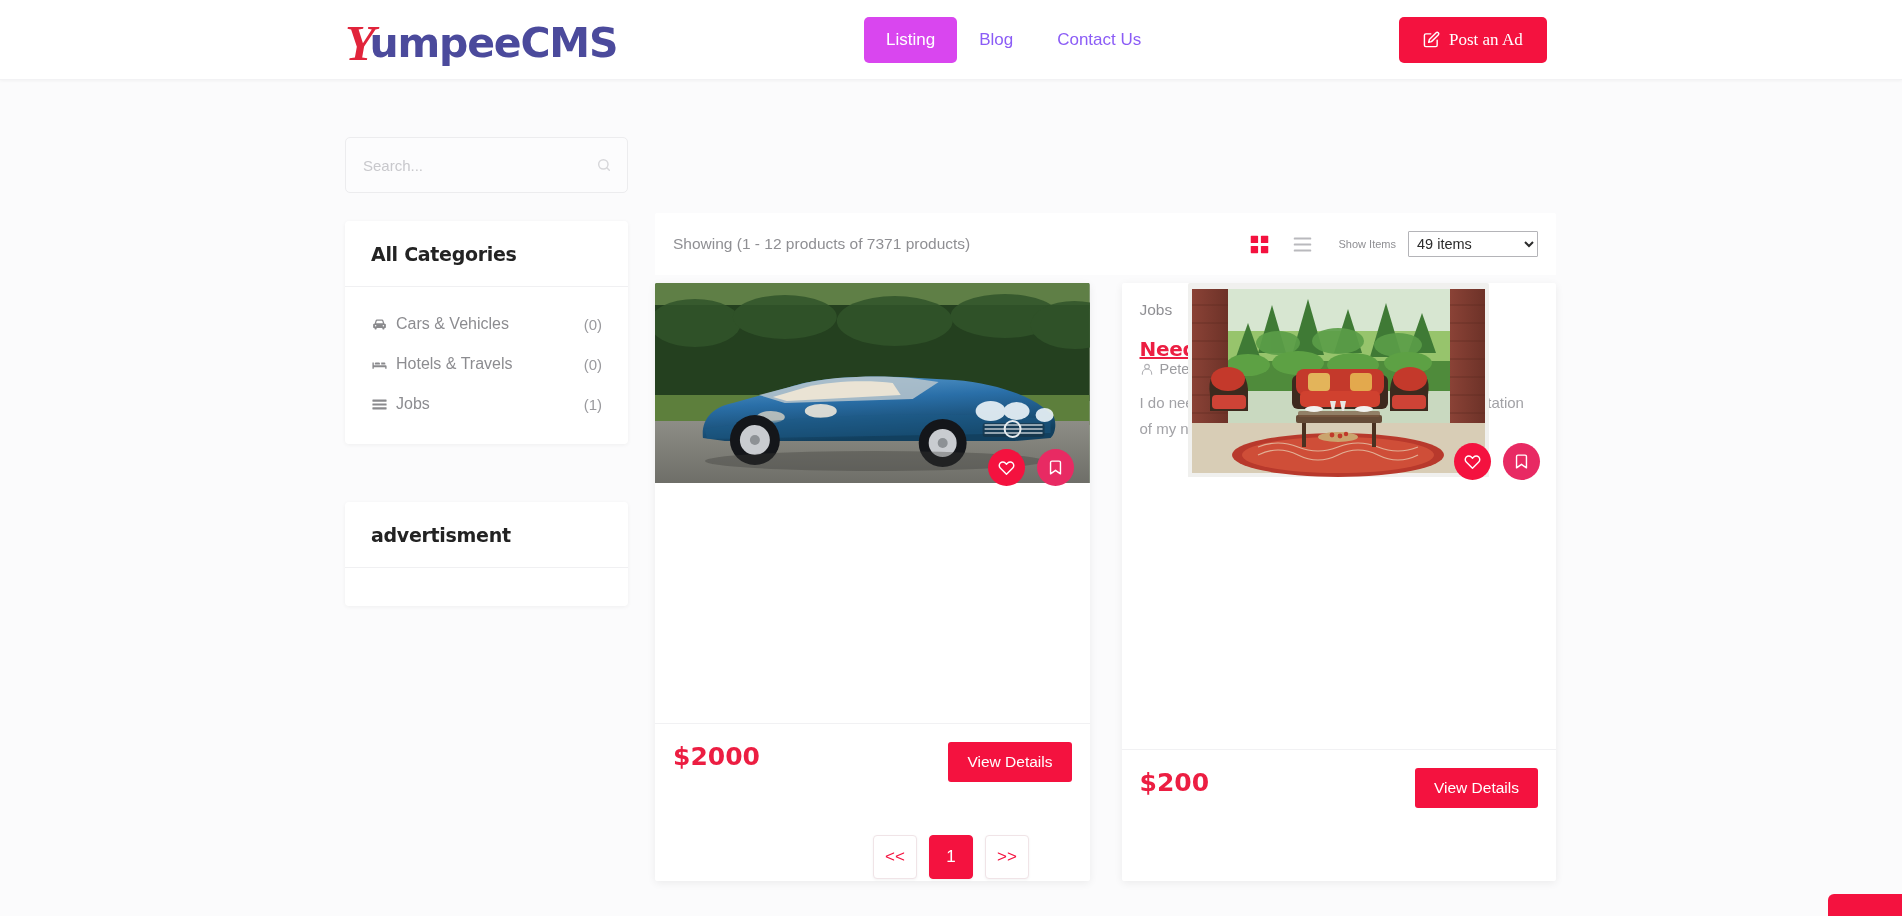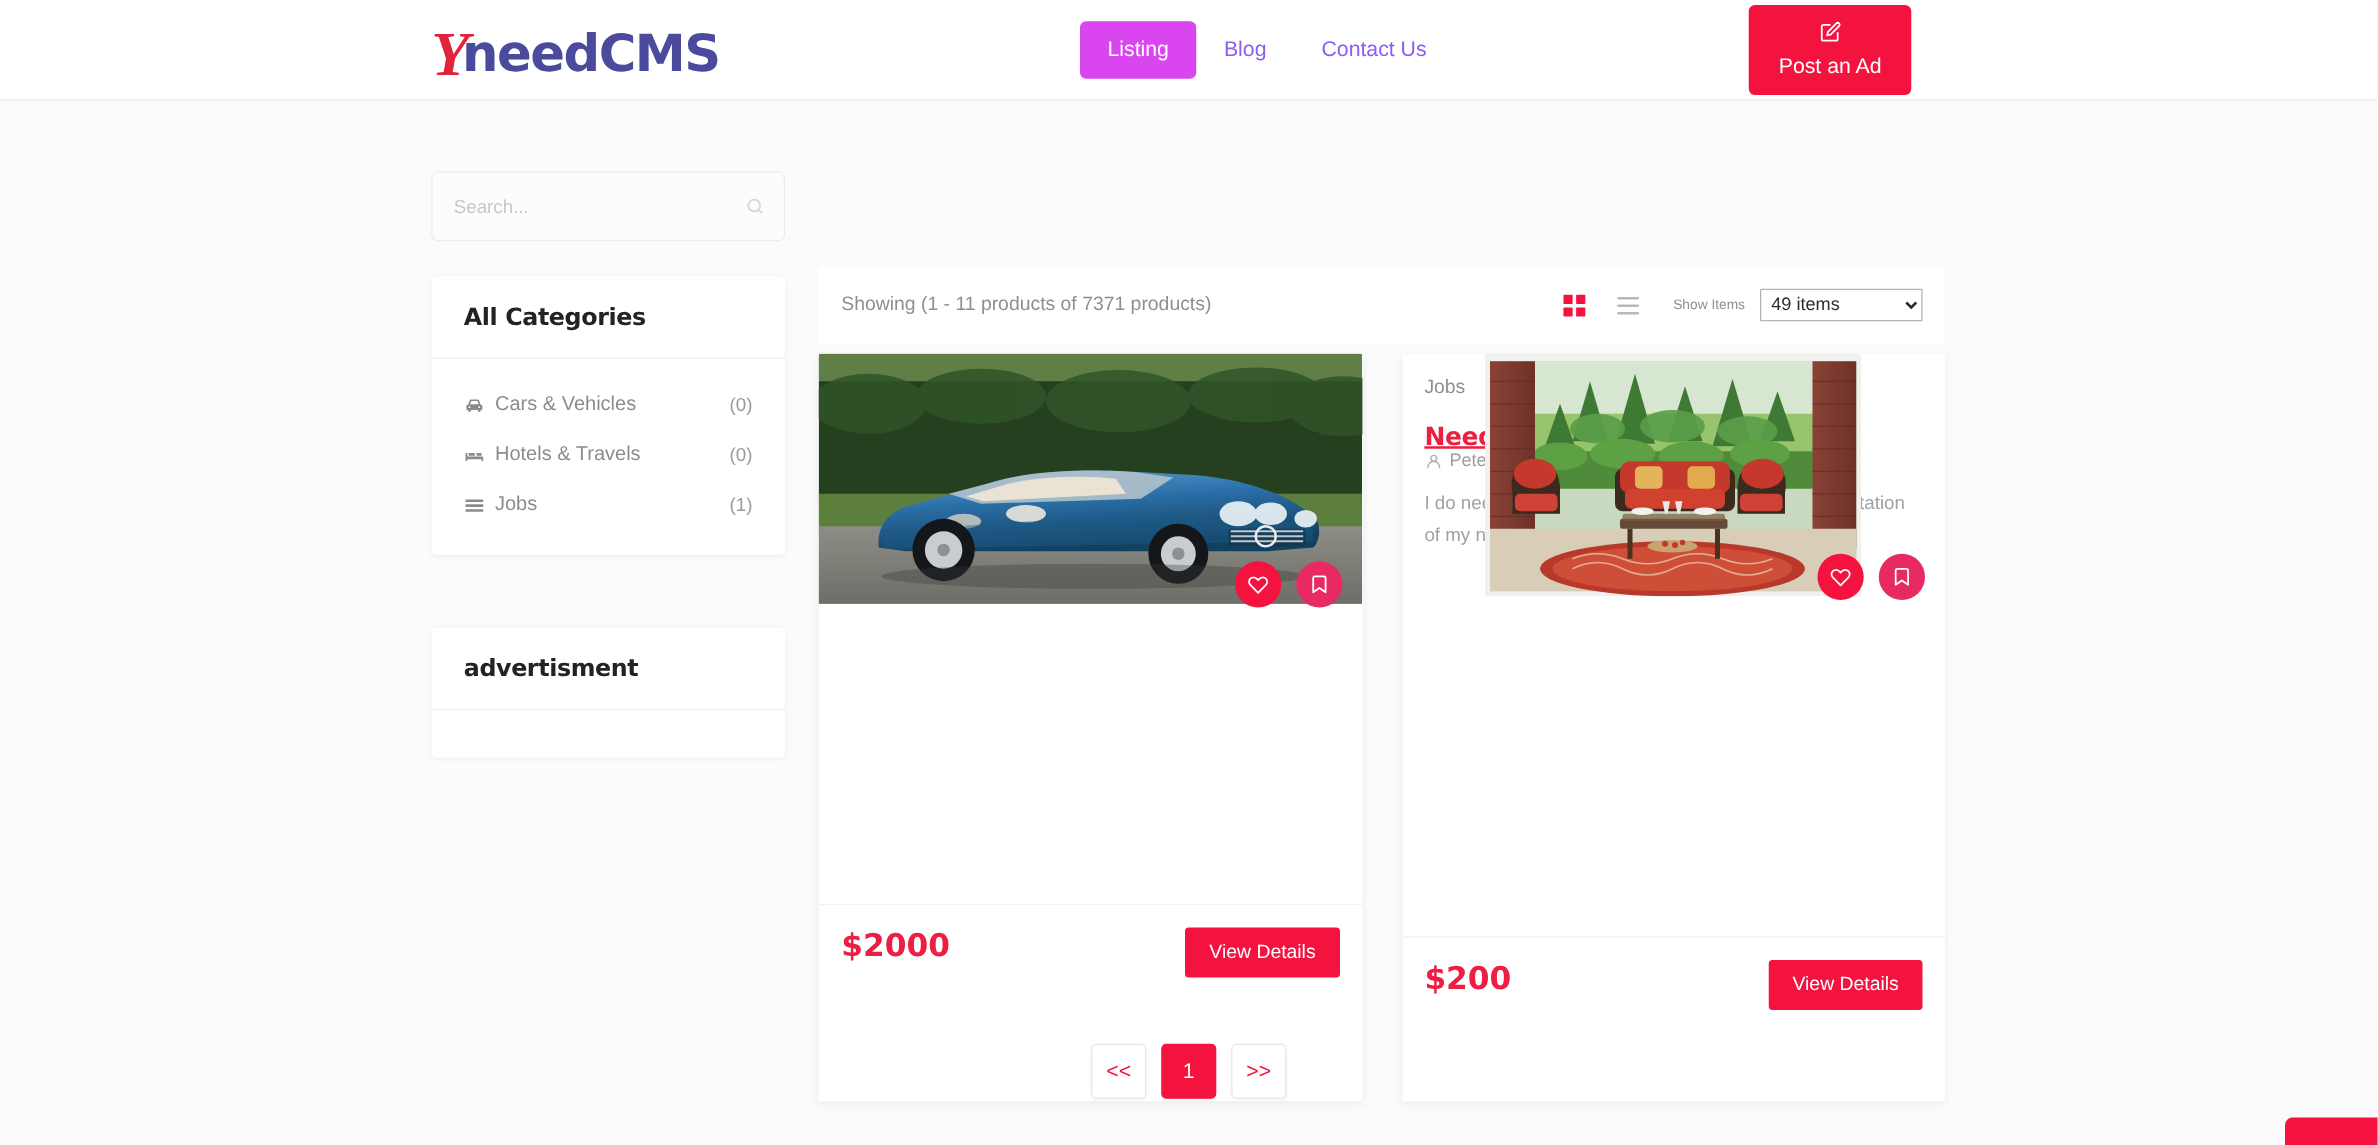--- a/index.html
+++ b/index.html
@@ -87,27 +87,26 @@
     position: absolute;
     left: 1399px;
     top: 50%;
     transform: translateY(-50%);
     background: #f4123f;
     color: #fff;
     border: none;
     border-radius: 5px;
     padding: 13px 24px;
     font-size: 17px;
-    font-family: Liberation Sans, sans-serif;
+    font-family: Liberation Serif, serif;
     display: flex;
     align-items: center;
     gap: 9px;
     cursor: pointer;
     white-space: nowrap;
-    flex-direction: column;
   }
   .post-ad-btn svg { width: 17px; height: 17px; flex: none; }
 
   
   .page {
     position: relative;
     width: 1902px;
     height: 836px;
   }
 
@@ -412,21 +411,21 @@
     background: #f4123f;
     border-radius: 6px;
   }
 </style>
 </head>
 <body>
 
 <div class="header">
 
   <div class="logo">
-    <span class="logo-y">Y</span><span class="logo-rest">need</span><span class="logo-cms">CMS</span>
+    <span class="logo-y">Y</span><span class="logo-rest">umpee</span><span class="logo-cms">CMS</span>
   </div>
 
   <nav class="main-nav">
     <a class="nav-link active" href="#">Listing</a>
     <a class="nav-link" href="#">Blog</a>
     <a class="nav-link" href="#">Contact Us</a>
   </nav>
 
   <button class="post-ad-btn">
     <span style="display:flex;">
@@ -500,21 +499,21 @@
         <div class="panel-title">advertisment</div>
       </div>
       <div class="panel-body ad-panel-body"></div>
     </div>
 
   </aside>
 
   <main class="content">
 
     <div class="toolbar">
-      <div class="showing-text">Showing (1 - 11 products of 7371 products)</div>
+      <div class="showing-text">Showing (1 - 12 products of 7371 products)</div>
 
       <div class="view-toggle">
         <span class="vbtn grid">
           <svg viewBox="0 0 24 24" fill="currentColor">
             <rect x="2" y="2" width="8.4" height="8.4" rx="0.8"></rect>
             <rect x="13.6" y="2" width="8.4" height="8.4" rx="0.8"></rect>
             <rect x="2" y="13.6" width="8.4" height="8.4" rx="0.8"></rect>
             <rect x="13.6" y="13.6" width="8.4" height="8.4" rx="0.8"></rect>
           </svg>
         </span>

